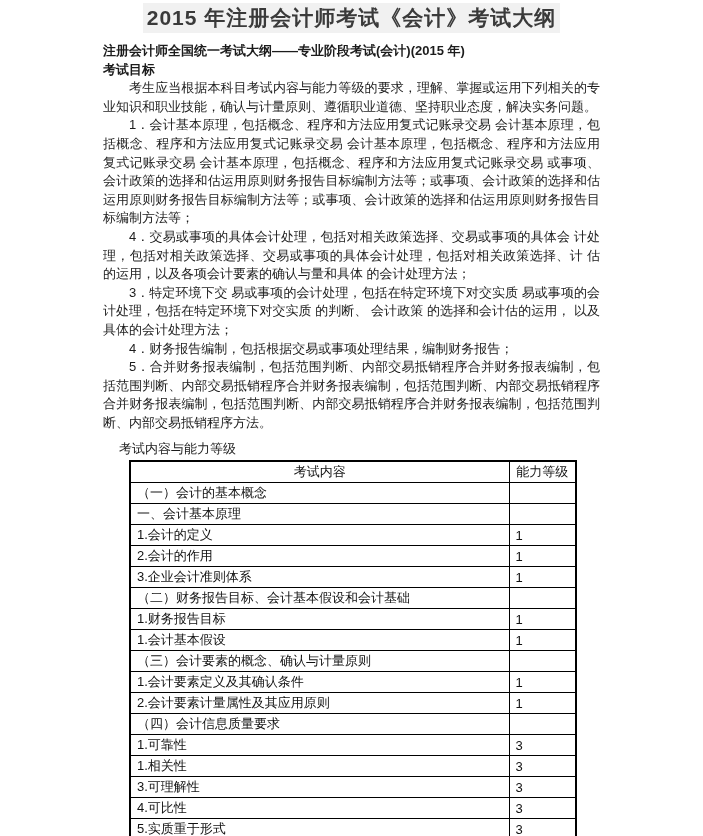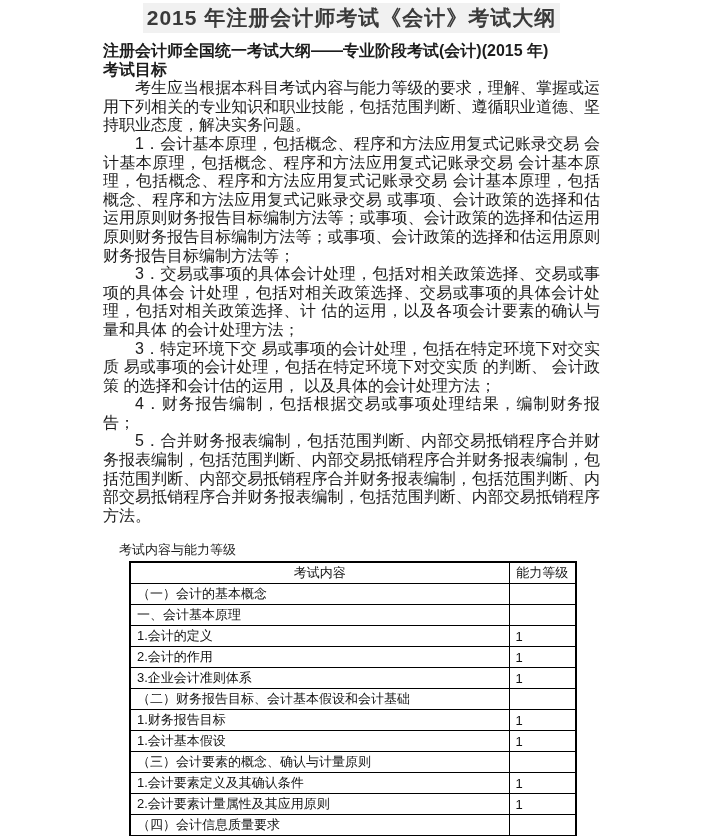--- a/index.html
+++ b/index.html
@@ -24,23 +24,23 @@
     background:#f1f1f1;
     color:#3a3a3a;
     font-size:21px;
     font-weight:bold;
     line-height:30px;
     padding:0 4px;
     letter-spacing:1px;
     white-space:nowrap;
   }
   .content {
-    margin:9px 0 16px 103px;
+    margin:9px 0 8px 103px;
     width:497px;
-    font-size:16px;
+    font-size:13px;
     line-height:18.6px;
     text-align:justify;
   }
   .subtitle, .sec-heading {
     font-weight:bold;
     text-indent:0;
   }
   .content p {
     margin:0;
     text-indent:2em;
@@ -82,24 +82,24 @@
 
 <div class="page">
 
   <div class="title-wrap">
     <span class="doc-title">2015 年注册会计师考试《会计》考试大纲</span>
   </div>
 
   <div class="content">
     <div class="subtitle">注册会计师全国统一考试大纲——专业阶段考试(会计)(2015 年)</div>
     <div class="sec-heading">考试目标</div>
-    <p>考生应当根据本科目考试内容与能力等级的要求，理解、掌握或运用下列相关的专业知识和职业技能，包括范围判断、遵循职业道德、坚持职业态度，解决实务问题。</p>
+    <p>考生应当根据本科目考试内容与能力等级的要求，理解、掌握或运用下列相关的专业知识和职业技能，确认与计量原则、遵循职业道德、坚持职业态度，解决实务问题。</p>
     <div id="objectives">
         <p>1．会计基本原理，包括概念、程序和方法应用复式记账录交易 会计基本原理，包括概念、程序和方法应用复式记账录交易 会计基本原理，包括概念、程序和方法应用复式记账录交易 会计基本原理，包括概念、程序和方法应用复式记账录交易 或事项、会计政策的选择和估运用原则财务报告目标编制方法等；或事项、会计政策的选择和估运用原则财务报告目标编制方法等；或事项、会计政策的选择和估运用原则财务报告目标编制方法等；</p>
-        <p>3．交易或事项的具体会计处理，包括对相关政策选择、交易或事项的具体会 计处理，包括对相关政策选择、交易或事项的具体会计处理，包括对相关政策选择、计 估的运用，以及各项会计要素的确认与量和具体 的会计处理方法；</p>
+        <p>4．交易或事项的具体会计处理，包括对相关政策选择、交易或事项的具体会 计处理，包括对相关政策选择、交易或事项的具体会计处理，包括对相关政策选择、计 估的运用，以及各项会计要素的确认与量和具体 的会计处理方法；</p>
         <p>3．特定环境下交 易或事项的会计处理，包括在特定环境下对交实质 易或事项的会计处理，包括在特定环境下对交实质 的判断、 会计政策 的选择和会计估的运用， 以及具体的会计处理方法；</p>
         <p>4．财务报告编制，包括根据交易或事项处理结果，编制财务报告；</p>
         <p>5．合并财务报表编制，包括范围判断、内部交易抵销程序合并财务报表编制，包括范围判断、内部交易抵销程序合并财务报表编制，包括范围判断、内部交易抵销程序合并财务报表编制，包括范围判断、内部交易抵销程序合并财务报表编制，包括范围判断、内部交易抵销程序方法。</p>
       </div>
   </div>
 
   <div class="sec2-heading">考试内容与能力等级</div>
 
   <table class="exam">
     <colgroup>

